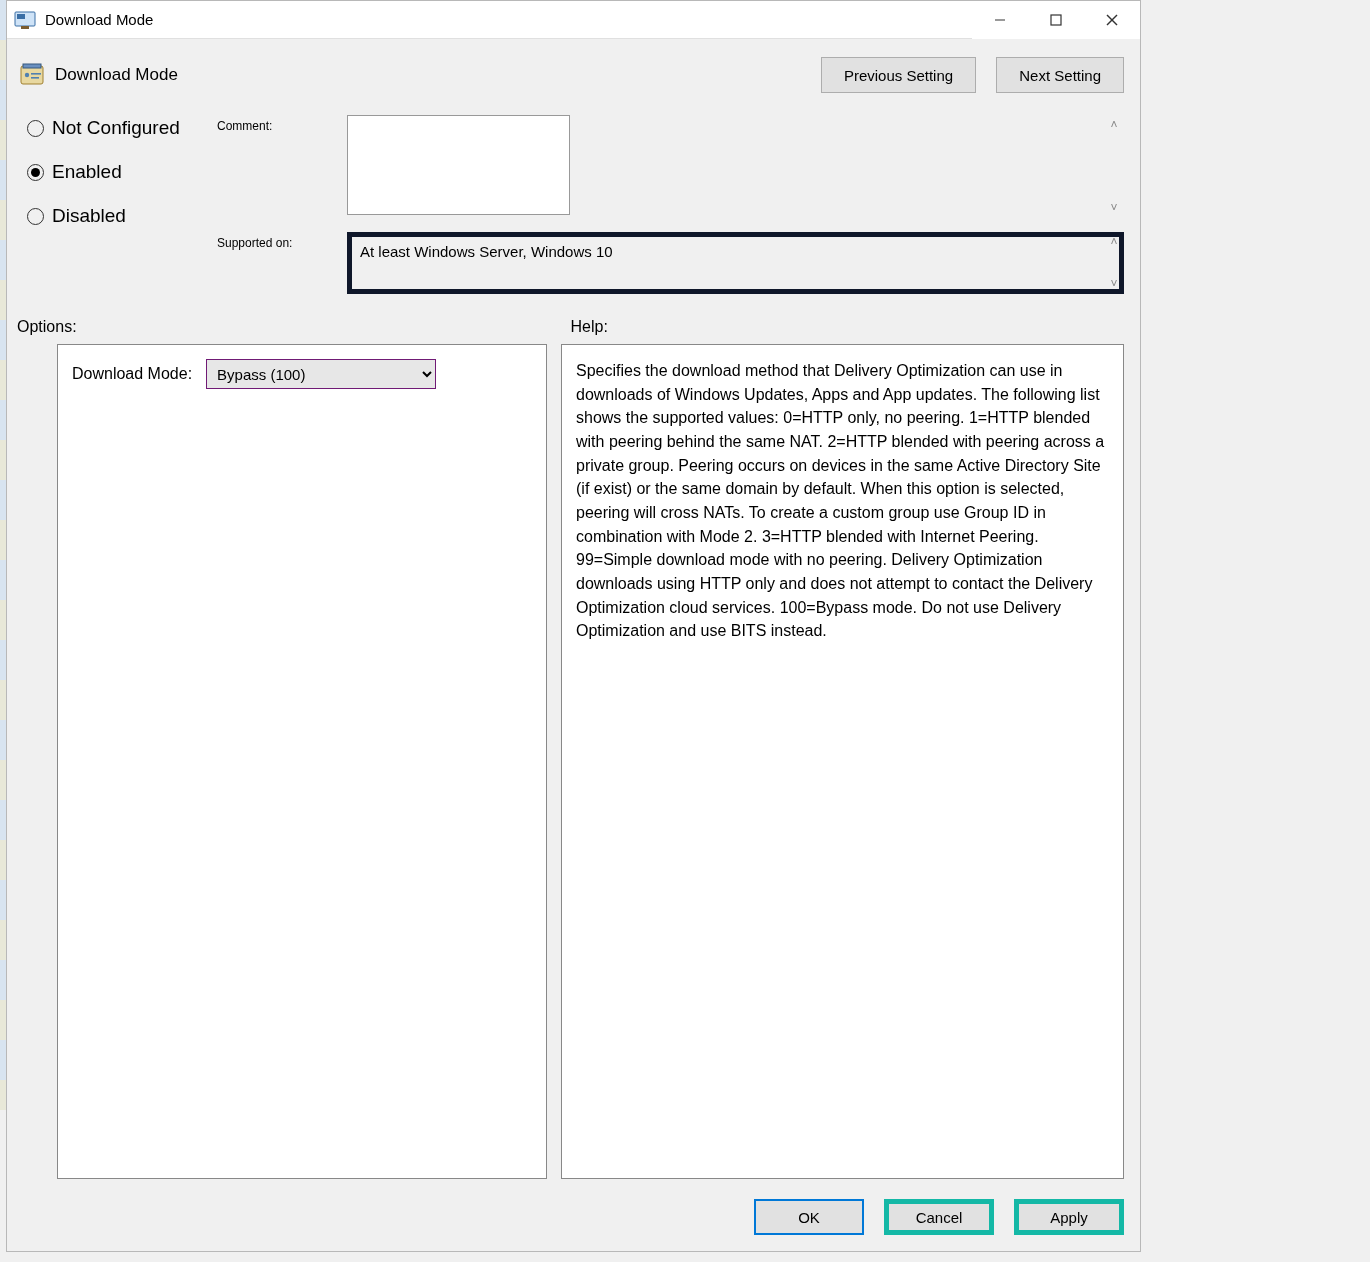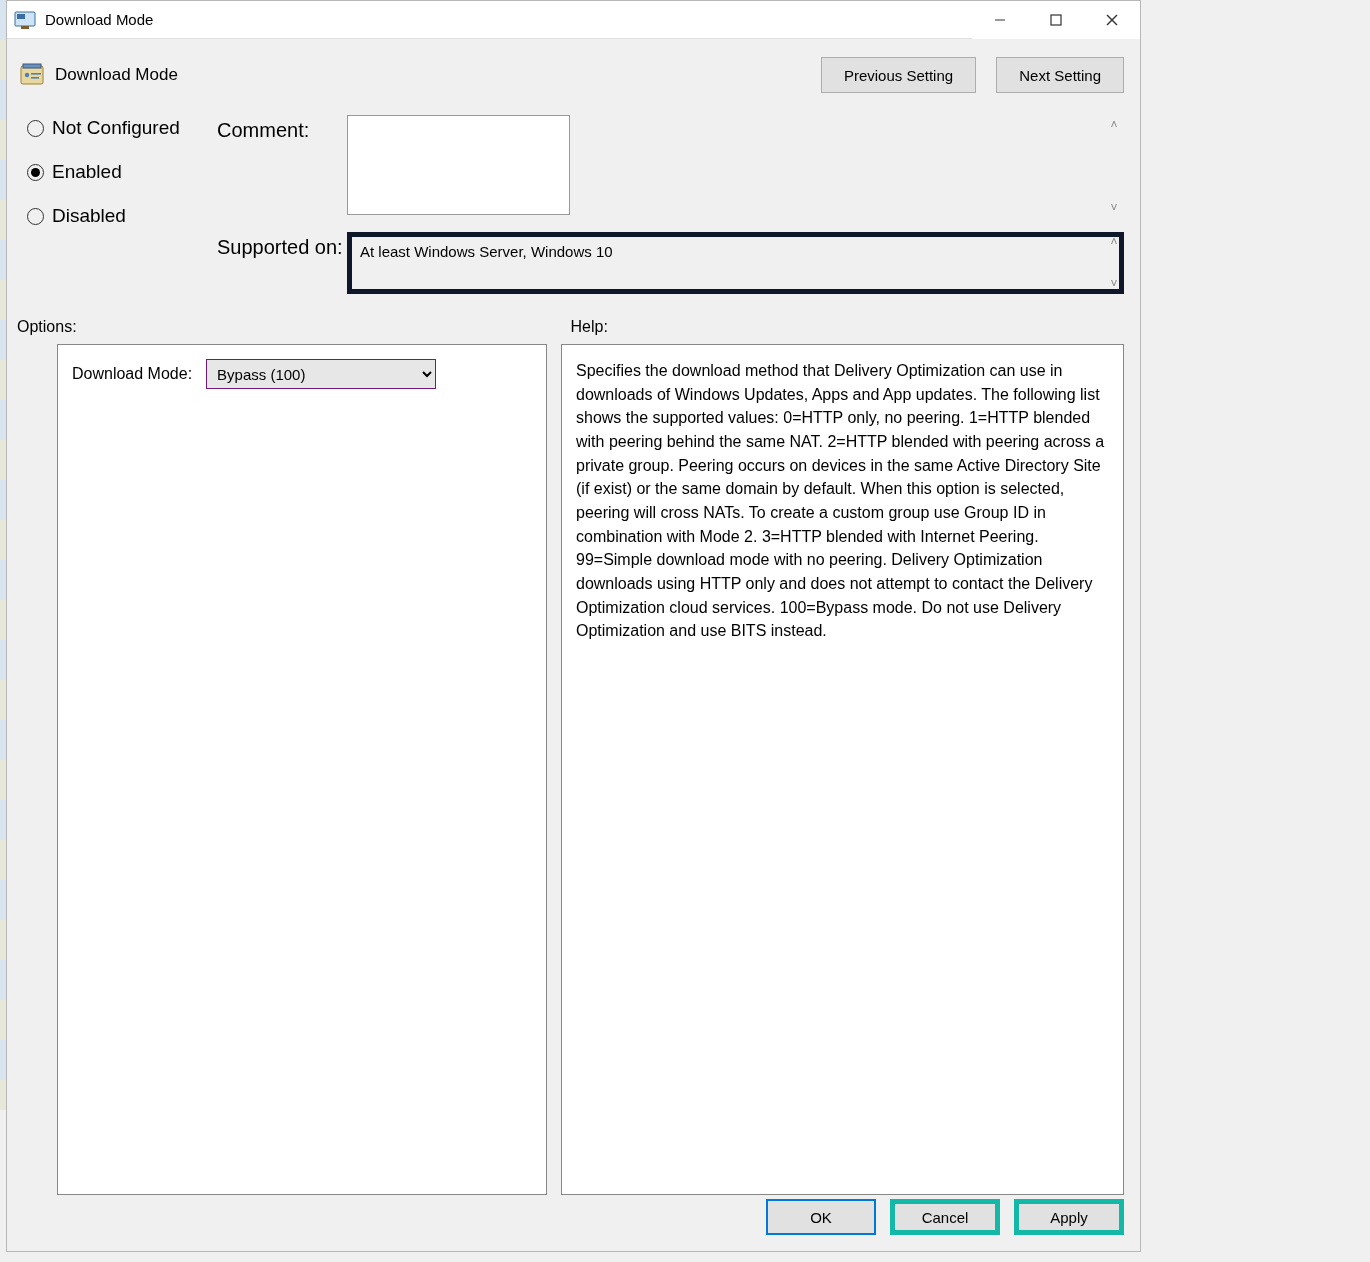--- a/index.html
+++ b/index.html
@@ -106,21 +106,21 @@
   .fields {
     flex: 1;
   }
   .field-row {
     display: flex;
     align-items: flex-start;
     margin-bottom: 14px;
   }
   .field-label {
     width: 130px;
-    font-size: 20px;
+    font-size: 12px;
     padding-top: 4px;
   }
   .comment-box {
     flex: 1;
     height: 100px;
     background: #fff;
     border: 1px solid #999;
     resize: none;
     font-family: inherit;
     font-size: 15px;
@@ -196,22 +196,22 @@
     background: #e7e7e7;
     font-family: inherit;
     font-size: 15px;
     padding: 0 6px;
     cursor: pointer;
   }
   
   .footer {
     display: flex;
     justify-content: flex-end;
-    padding: 4px 16px 16px 16px;
-    gap: 14px;
+    padding: 20px 16px 16px 16px;
+    gap: 20px;
   }
   .footer button {
     width: 110px;
     height: 36px;
     background: #e1e1e1;
     border: 5px solid #14b8a6;
     font-size: 15px;
     font-family: inherit;
     cursor: pointer;
   }

